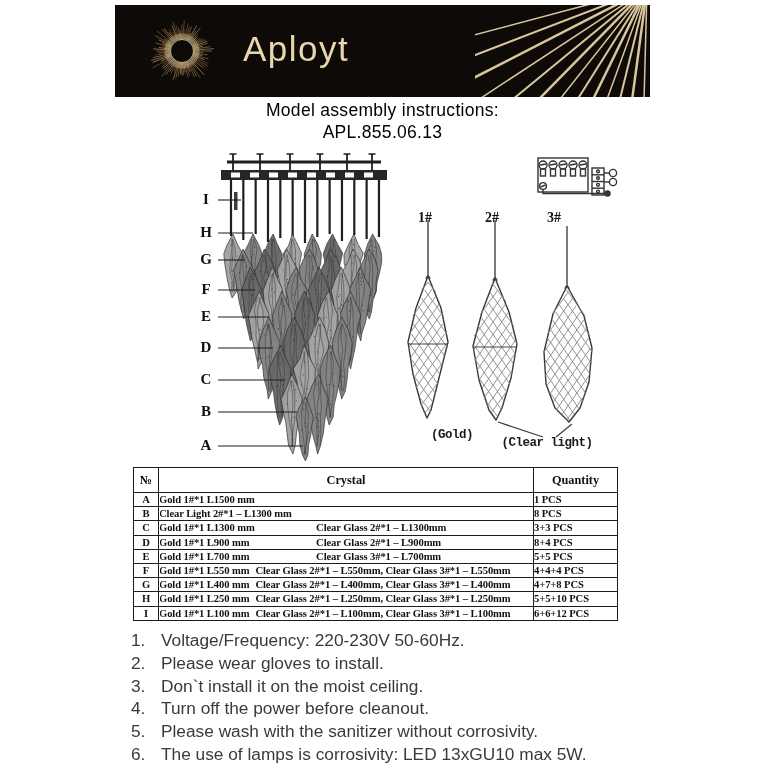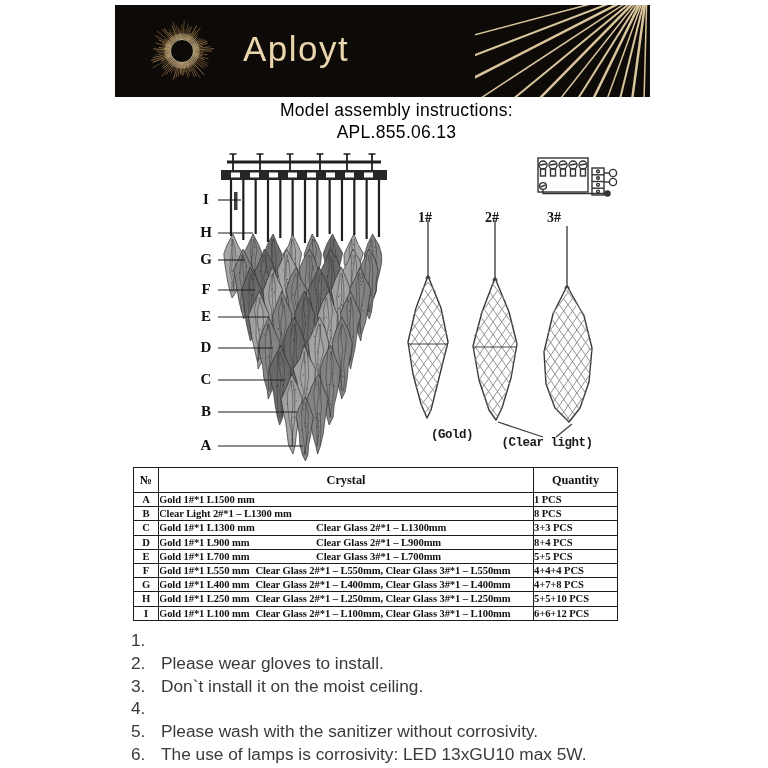--- a/index.html
+++ b/index.html
@@ -5,21 +5,21 @@
   html,body{margin:0;padding:0;background:#ffffff;}
   #page{position:relative;width:768px;height:768px;background:#ffffff;overflow:hidden;
         font-family:"Liberation Sans","DejaVu Sans",sans-serif;}
   
   #banner{position:absolute;left:115px;top:5px;width:535px;height:92px;overflow:hidden;}
   #logo{position:absolute;left:22px;top:1px;width:90px;height:90px;}
   #brand{position:absolute;left:128px;top:24px;font-size:35px;letter-spacing:1.5px;
          font-weight:normal;}
   #rays{position:absolute;right:0;top:0;width:175px;height:92px;}
   
-  #title{position:absolute;left:129px;top:100px;width:535px;text-align:center;
+  #title{position:absolute;left:115px;top:100px;width:535px;text-align:center;
          font-size:17.5px;line-height:21.5px;letter-spacing:.3px;}
   
   #chandelier{position:absolute;left:183px;top:146px;width:230px;height:320px;}
   .part-letter{position:absolute;left:197px;width:18px;text-align:center;
          font-family:"Liberation Serif","DejaVu Serif",serif;font-weight:bold;font-size:15px;color:#111;}
   #wiring{position:absolute;left:528px;top:150px;width:130px;height:75px;}
   #pendants{position:absolute;left:403px;top:206px;width:220px;height:250px;}
   .pendant-id{position:absolute;top:210px;width:34px;text-align:center;
          font-family:"Liberation Serif","DejaVu Serif",serif;font-weight:bold;font-size:14px;color:#111;}
   .finish-label{position:absolute;text-align:center;
@@ -861,31 +861,33 @@
           <td class="no">I</td>
           <td class="crystal"><span class="c1">Gold 1#*1 L100 mm</span><span class="c2">Clear Glass 2#*1 – L100mm, Clear Glass 3#*1 – L100mm</span></td>
           <td class="qty">6+6+12 PCS</td>
         </tr>
   </tbody>
     </table>
 
   <div id="instructions">
     <div class="li">
         <span class="num">1.</span>
+        <span class="txt">Voltage/Frequency: 220-230V 50-60Hz.</span>
       </div>
     <div class="li">
         <span class="num">2.</span>
         <span class="txt">Please wear gloves to install.</span>
       </div>
     <div class="li">
         <span class="num">3.</span>
         <span class="txt">Don`t install it on the moist ceiling.</span>
       </div>
     <div class="li">
         <span class="num">4.</span>
+        <span class="txt">Turn off the power before cleanout.</span>
       </div>
     <div class="li">
         <span class="num">5.</span>
         <span class="txt">Please wash with the sanitizer without corrosivity.</span>
       </div>
     <div class="li">
         <span class="num">6.</span>
         <span class="txt">The use of lamps is corrosivity: LED 13xGU10 max 5W.</span>
       </div>
   </div>

